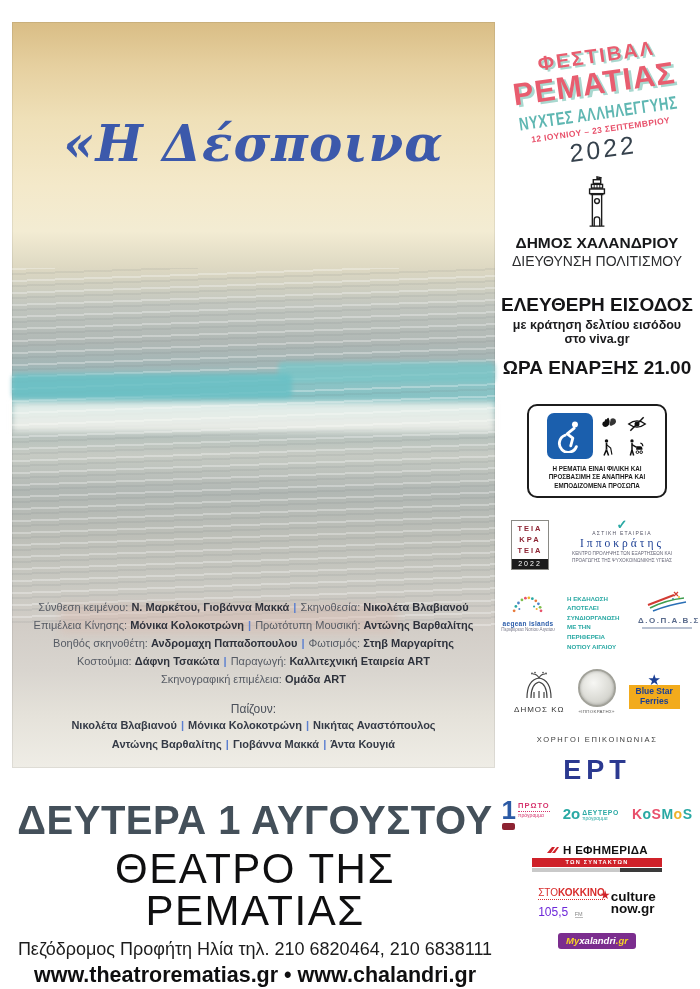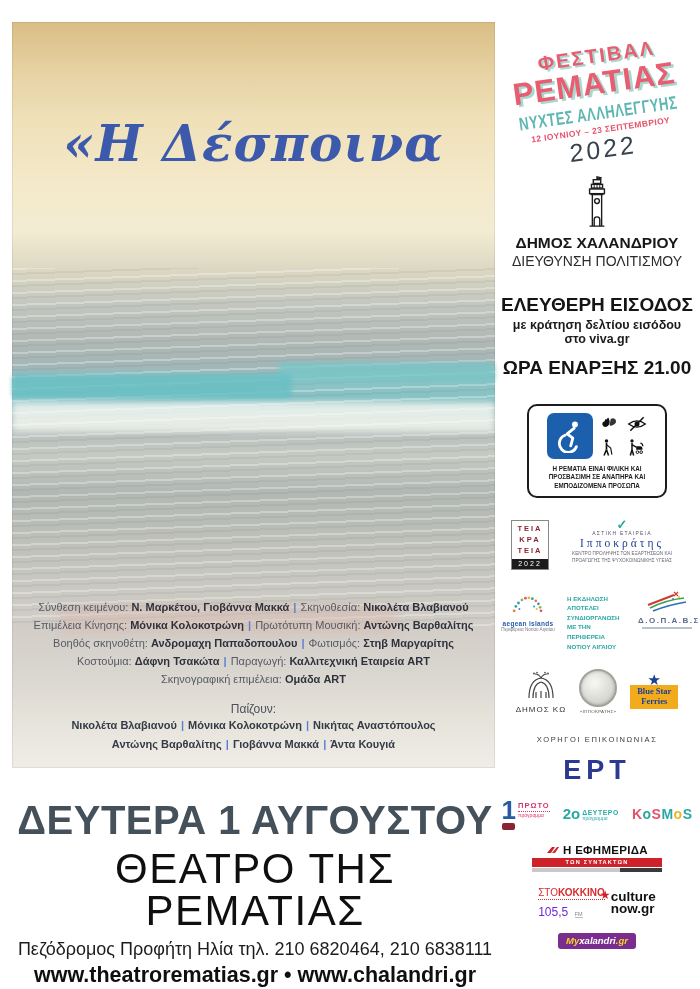--- a/index.html
+++ b/index.html
@@ -92,21 +92,21 @@
   .dopavs-bar{height:2.5px;background:#b9c2d2;margin:2px 4px 0;filter:blur(.4px);}
 
   .row3{margin-top:18px;gap:13px;}
   .dko-name{font-size:8px;color:#333;letter-spacing:1px;margin-top:1px;}
   .medal{width:34px;height:34px;border-radius:50%;margin:0 auto;
          background:radial-gradient(circle at 40% 35%,#f7f7f4,#d9d9d3 60%,#bdbdb6);
          border:2px solid #a2a29a;box-shadow:inset 0 0 3px rgba(0,0,0,.25);}
   .medal-cap{font-size:4.4px;color:#555;margin-top:2px;letter-spacing:.3px;}
   .bluestar-star{color:#1b3f94;font-size:15px;line-height:.8;}
   .bluestar-box{background:#f2ab1c;color:#1b3f94;font-weight:800;font-size:8.5px;line-height:1.1;
-                padding:2px 7px 3px;margin-top:-1px;font-family:Liberation Serif, serif;}
+                padding:2px 7px 3px;margin-top:-1px;}
 
   .media-heading{margin-top:21px;font-size:7.5px;letter-spacing:1.6px;color:#3a3a3a;}
   .ert{margin-top:11px;font-size:27px;font-weight:800;color:#2b3990;letter-spacing:5px;}
 
   .radio-row{margin-top:13px;display:flex;gap:13px;align-items:center;}
   .proto{display:flex;align-items:flex-start;gap:2px;}
   .proto-num{font-size:26px;font-weight:800;color:#2b5aa5;line-height:.9;}
   .proto-badge{width:13px;height:7px;background:#8d2332;border-radius:2px;margin:0 auto;}
   .proto-stack{text-align:left;margin-top:2px;}
   .proto-label{font-size:7.5px;font-weight:800;color:#d6336c;letter-spacing:1px;border-bottom:1px dotted #d6336c;padding-bottom:1px;}

